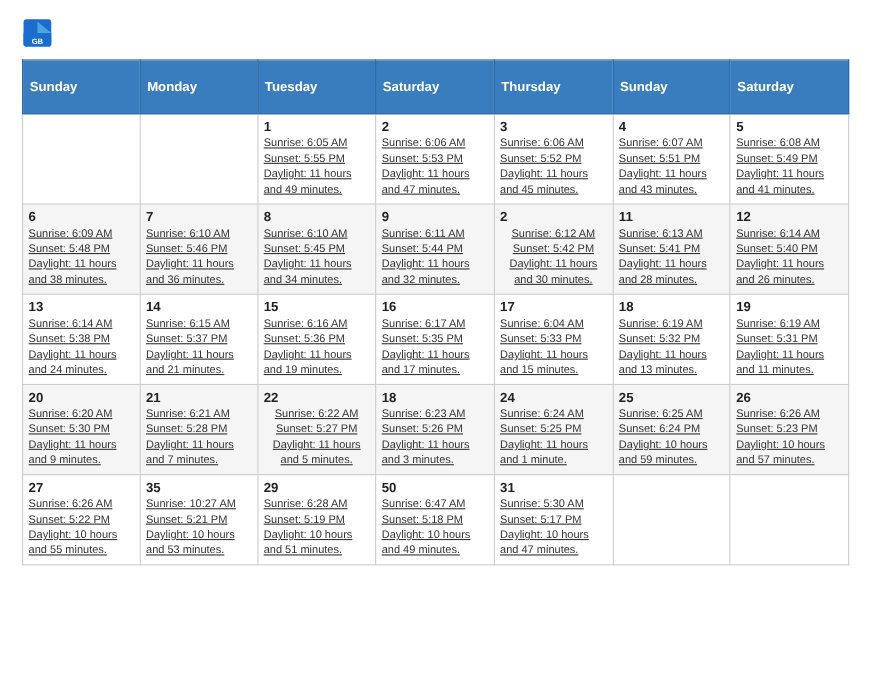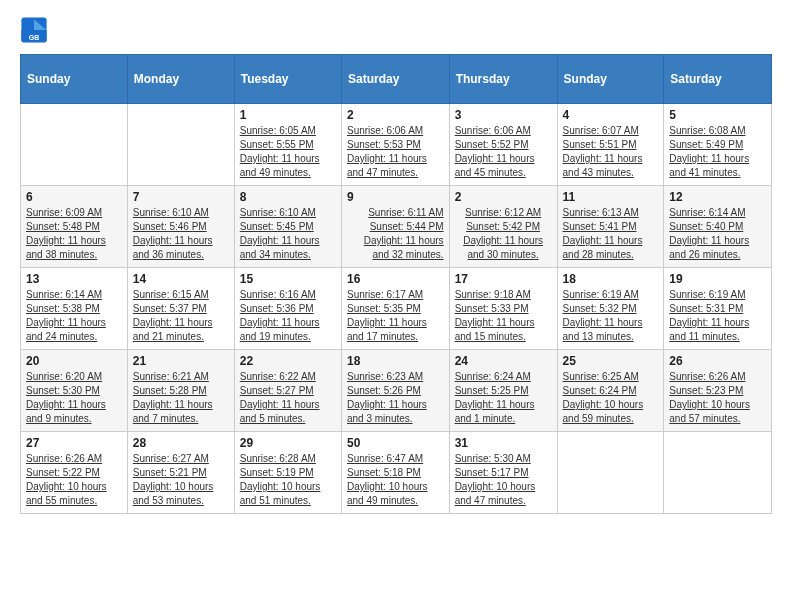--- a/index.html
+++ b/index.html
@@ -178,21 +178,21 @@
 Daylight: 11 hours and 36 minutes.</div>
           </td>
           <td>
             <span class="day-number">8</span>
             <div class="day-info" style="white-space: pre-line;">Sunrise: 6:10 AM
 Sunset: 5:45 PM
 Daylight: 11 hours and 34 minutes.</div>
           </td>
           <td>
             <span class="day-number">9</span>
-            <div class="day-info" style="white-space: pre-line; text-align: right;">Sunrise: 6:11 AM
+            <div class="day-info" style="white-space: pre-line;">Sunrise: 6:11 AM
 Sunset: 5:44 PM
 Daylight: 11 hours and 32 minutes.</div>
           </td>
           <td>
             <span class="day-number">2</span>
             <div class="day-info" style="white-space: pre-line; text-align: center;">Sunrise: 6:12 AM
 Sunset: 5:42 PM
 Daylight: 11 hours and 30 minutes.</div>
           </td>
           <td>
@@ -228,21 +228,21 @@
 Daylight: 11 hours and 19 minutes.</div>
           </td>
           <td>
             <span class="day-number">16</span>
             <div class="day-info" style="white-space: pre-line;">Sunrise: 6:17 AM
 Sunset: 5:35 PM
 Daylight: 11 hours and 17 minutes.</div>
           </td>
           <td>
             <span class="day-number">17</span>
-            <div class="day-info" style="white-space: pre-line;">Sunrise: 9:18 AM
+            <div class="day-info" style="white-space: pre-line;">Sunrise: 6:04 AM
 Sunset: 5:33 PM
 Daylight: 11 hours and 15 minutes.</div>
           </td>
           <td>
             <span class="day-number">18</span>
             <div class="day-info" style="white-space: pre-line;">Sunrise: 6:19 AM
 Sunset: 5:32 PM
 Daylight: 11 hours and 13 minutes.</div>
           </td>
           <td>
@@ -260,21 +260,21 @@
 Daylight: 11 hours and 9 minutes.</div>
           </td>
           <td>
             <span class="day-number">21</span>
             <div class="day-info" style="white-space: pre-line;">Sunrise: 6:21 AM
 Sunset: 5:28 PM
 Daylight: 11 hours and 7 minutes.</div>
           </td>
           <td>
             <span class="day-number">22</span>
-            <div class="day-info" style="white-space: pre-line;">Sunrise: 6:22 AM
+            <div class="day-info" style="white-space: pre-line; text-align: center;">Sunrise: 6:22 AM
 Sunset: 5:27 PM
 Daylight: 11 hours and 5 minutes.</div>
           </td>
           <td>
             <span class="day-number">18</span>
             <div class="day-info" style="white-space: pre-line;">Sunrise: 6:23 AM
 Sunset: 5:26 PM
 Daylight: 11 hours and 3 minutes.</div>
           </td>
           <td>
@@ -297,22 +297,22 @@
           </td>
         </tr>
         <tr>
           <td>
             <span class="day-number">27</span>
             <div class="day-info" style="white-space: pre-line;">Sunrise: 6:26 AM
 Sunset: 5:22 PM
 Daylight: 10 hours and 55 minutes.</div>
           </td>
           <td>
-            <span class="day-number">28</span>
-            <div class="day-info" style="white-space: pre-line;">Sunrise: 6:27 AM
+            <span class="day-number">35</span>
+            <div class="day-info" style="white-space: pre-line;">Sunrise: 10:27 AM
 Sunset: 5:21 PM
 Daylight: 10 hours and 53 minutes.</div>
           </td>
           <td>
             <span class="day-number">29</span>
             <div class="day-info" style="white-space: pre-line;">Sunrise: 6:28 AM
 Sunset: 5:19 PM
 Daylight: 10 hours and 51 minutes.</div>
           </td>
           <td>

